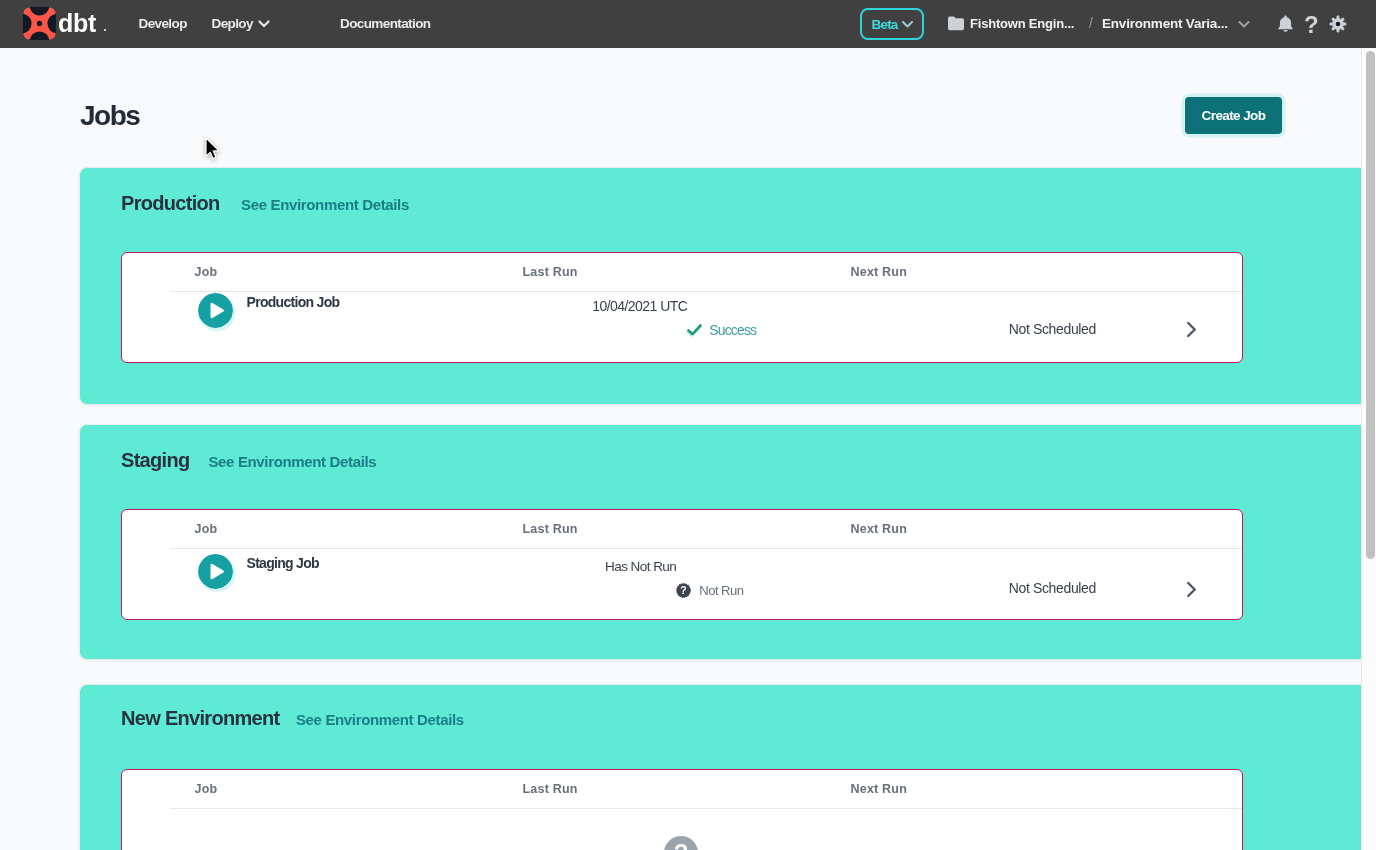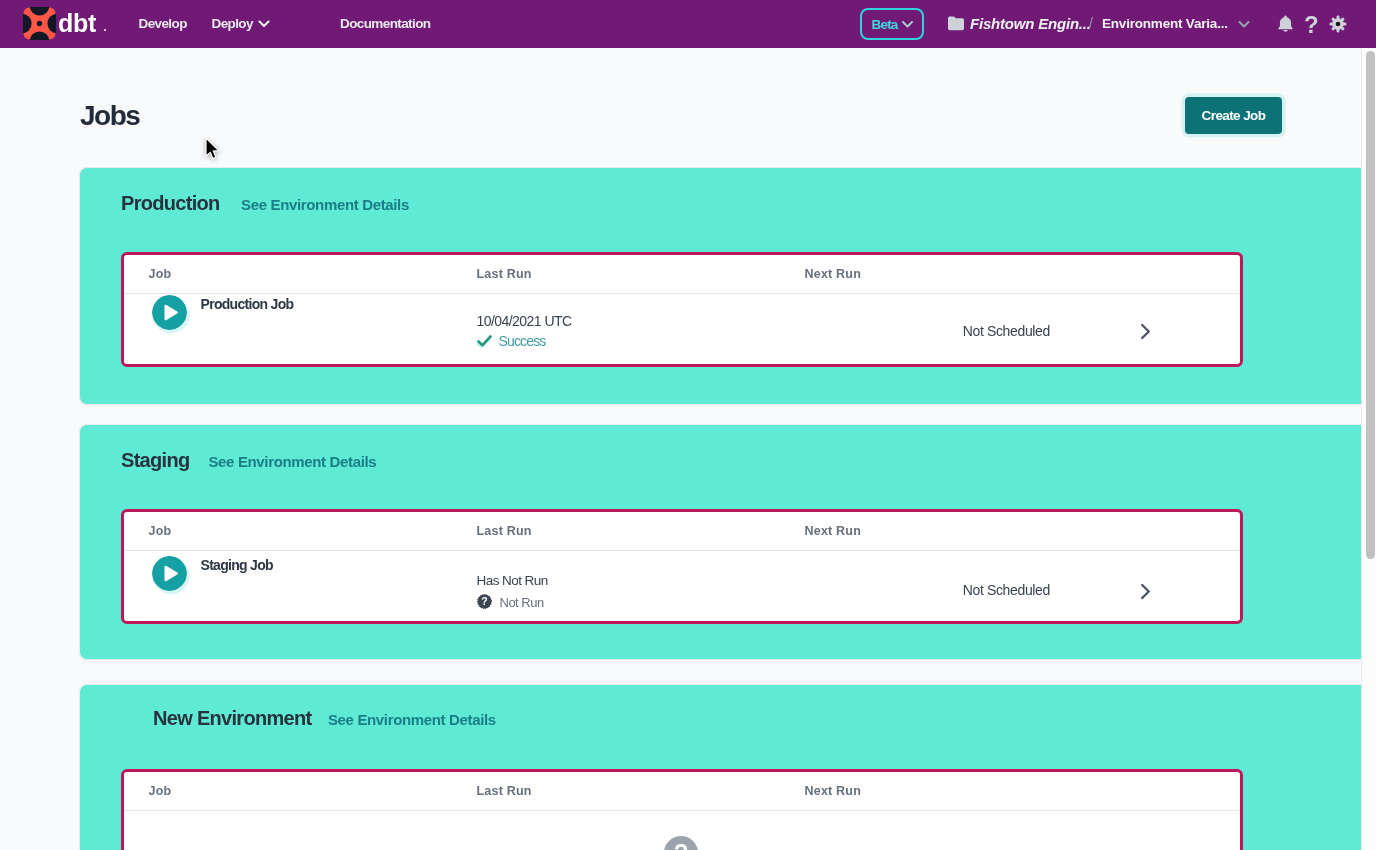--- a/index.html
+++ b/index.html
@@ -1,64 +1,64 @@
 <!DOCTYPE html>
 <html><head>
 <meta charset="utf-8">
 <style>
 * { margin:0; padding:0; box-sizing:border-box; }
 html,body { width:1376px; height:850px; overflow:hidden; }
 body { font-family:"Liberation Sans", sans-serif; background:#f9fafb; position:relative; -webkit-font-smoothing:antialiased; }
 
 
-.nav { position:absolute; top:0; left:0; width:1376px; height:48px; background:#701a75; }
+.nav { position:absolute; top:0; left:0; width:1376px; height:48px; background:#404040; }
 .nav * { position:absolute; }
 .logo-ic { left:23px; top:7px; }
 .logo-txt { left:58px; top:9px; color:#fff; font-size:25px; font-weight:bold; letter-spacing:-0.3px; }
 .logo-dot { left:103.5px; top:28.5px; width:2.6px; height:2.6px; background:#fff; border-radius:50%; }
 .navlink { top:0; height:48px; line-height:48px; color:#e6e9ec; font-size:13.5px; font-weight:bold; letter-spacing:-0.6px; }
 #nl1 { left:138.5px; }
 #nl2 { left:211.5px; }
 #nl2c { left:257.5px; top:20px; }
 #nl3 { left:296px;margin-left:44px; }
 .beta { left:860px; top:8px; width:64px; height:32px; border:2px solid #2fd3da; border-radius:8px; }
 .beta-t { left:9.5px; top:6.5px; color:#3edae0; font-size:13.5px; font-weight:bold; letter-spacing:-0.8px; position:absolute; }
 .beta-c { left:40px; top:11px; position:absolute; }
 .crumb-folder { left:948px; top:16px; }
-.crumb-a { left:970px; color:#eef1f4; font-size:15px; letter-spacing:-0.2px; font-weight:bold; top:0; height:48px; line-height:47px;font-style:italic; }
+.crumb-a { left:970px; color:#eef1f4; font-size:13px; letter-spacing:-0.2px; font-weight:bold; top:0; height:48px; line-height:47px; }
 .crumb-sl { left:1089px; color:#959ea8; font-size:14px; top:0; height:48px; line-height:47px; }
 .crumb-b { left:1102px; color:#eef1f4; font-size:13.5px; letter-spacing:-0.2px; font-weight:bold; top:0; height:48px; line-height:47px; }
 .crumb-c { left:1237.5px; top:21px; }
 .ic-bell { left:1277px; top:15px; }
 .ic-q { left:1304px; top:0; height:48px; line-height:49px; color:#ccd2d8; font-size:24px; font-weight:bold; }
 .ic-gear { left:1329px; top:15px; }
 
 
 h1 { position:absolute; left:80px; top:99px; font-size:28px; line-height:34px; color:#232b38; letter-spacing:-1.5px; }
 .createjob { position:absolute; left:1185px; top:97px; width:97px; height:37px; background:#0c7277;
   border-radius:4px; color:#fff; font-size:13.5px; letter-spacing:-0.6px; font-weight:bold; text-align:center; line-height:37px;
   box-shadow:0 0 0 3.5px #d4f2f3; }
 
 .card { position:absolute; left:79px; width:1376px; background:#5eead4; border:1px solid #e9ebee;
   border-radius:8px; box-shadow:0 1px 3px rgba(30,40,50,0.05); }
 #card1 { top:167px; height:238px; }
 #card2 { top:424px; height:236px; }
 #card3 { top:684px; height:235px; }
-#card3 .cardhead { top:21.5px;margin-left:32px; }
+#card3 .cardhead { top:21.5px; }
 .cardhead { position:absolute; left:41px; top:24px; height:28px; display:flex; align-items:baseline; }
 .cardtitle { font-size:20px; font-weight:bold; color:#29323f; letter-spacing:-0.7px; }
 .cardlink { font-size:15px; font-weight:bold; color:#1b7e87; margin-left:21.5px; letter-spacing:-0.35px; }
 
-.tbl { position:absolute; left:41px; width:1122px; top:84px; border:3px solid #be185d; border-radius:6px; background:#fff; }
+.tbl { position:absolute; left:41px; width:1122px; top:84px; border:1px solid #be185d; border-radius:6px; background:#fff;padding-left:48px; }
 .thead { display:grid; grid-template-columns:328px 328px 270px 1fr; height:39px; border-bottom:1px solid #e5e7ea; }
 .thead div { padding-left:24.5px; line-height:39px; font-size:12.5px; font-weight:bold; color:#68707c; letter-spacing:0.2px; }
 .trow { position:relative; display:grid; grid-template-columns:328px 328px 270px 1fr; height:70px; }
 .cjob { display:flex; align-items:flex-start; padding-left:27.5px; }
 .cjob .jname { margin-left:14px; font-size:14px; font-weight:bold; color:#2e3744; letter-spacing:-0.7px; position:relative; top:1px; }
-.clast { display:flex; flex-direction:column; justify-content:center; padding-left:24.5px; padding-top:5px; }
+.clast { display:flex; flex-direction:row; justify-content:center; padding-left:24.5px; padding-top:5px; }
 #card2 .l1 { font-size:13.5px; }
 #card2 .clast { padding-top:8px; }
 .nr-t { position:relative; top:1px; }
 .l1 { font-size:14px; color:#39424e; line-height:19px; letter-spacing:-0.55px; }
 .l2 { display:flex; align-items:center; line-height:20px; }
 .cnext { display:flex; align-items:center; padding-left:24.5px; font-size:14px; color:#39424e; letter-spacing:-0.35px;justify-content:flex-end; }
 .cnext span { position:relative; top:2px; }
 .chev { position:absolute; left:1016.1px; top:28.5px; }
 #card1 .cjob { padding-top:1px; }
 #card2 .cjob { padding-top:5px; }

